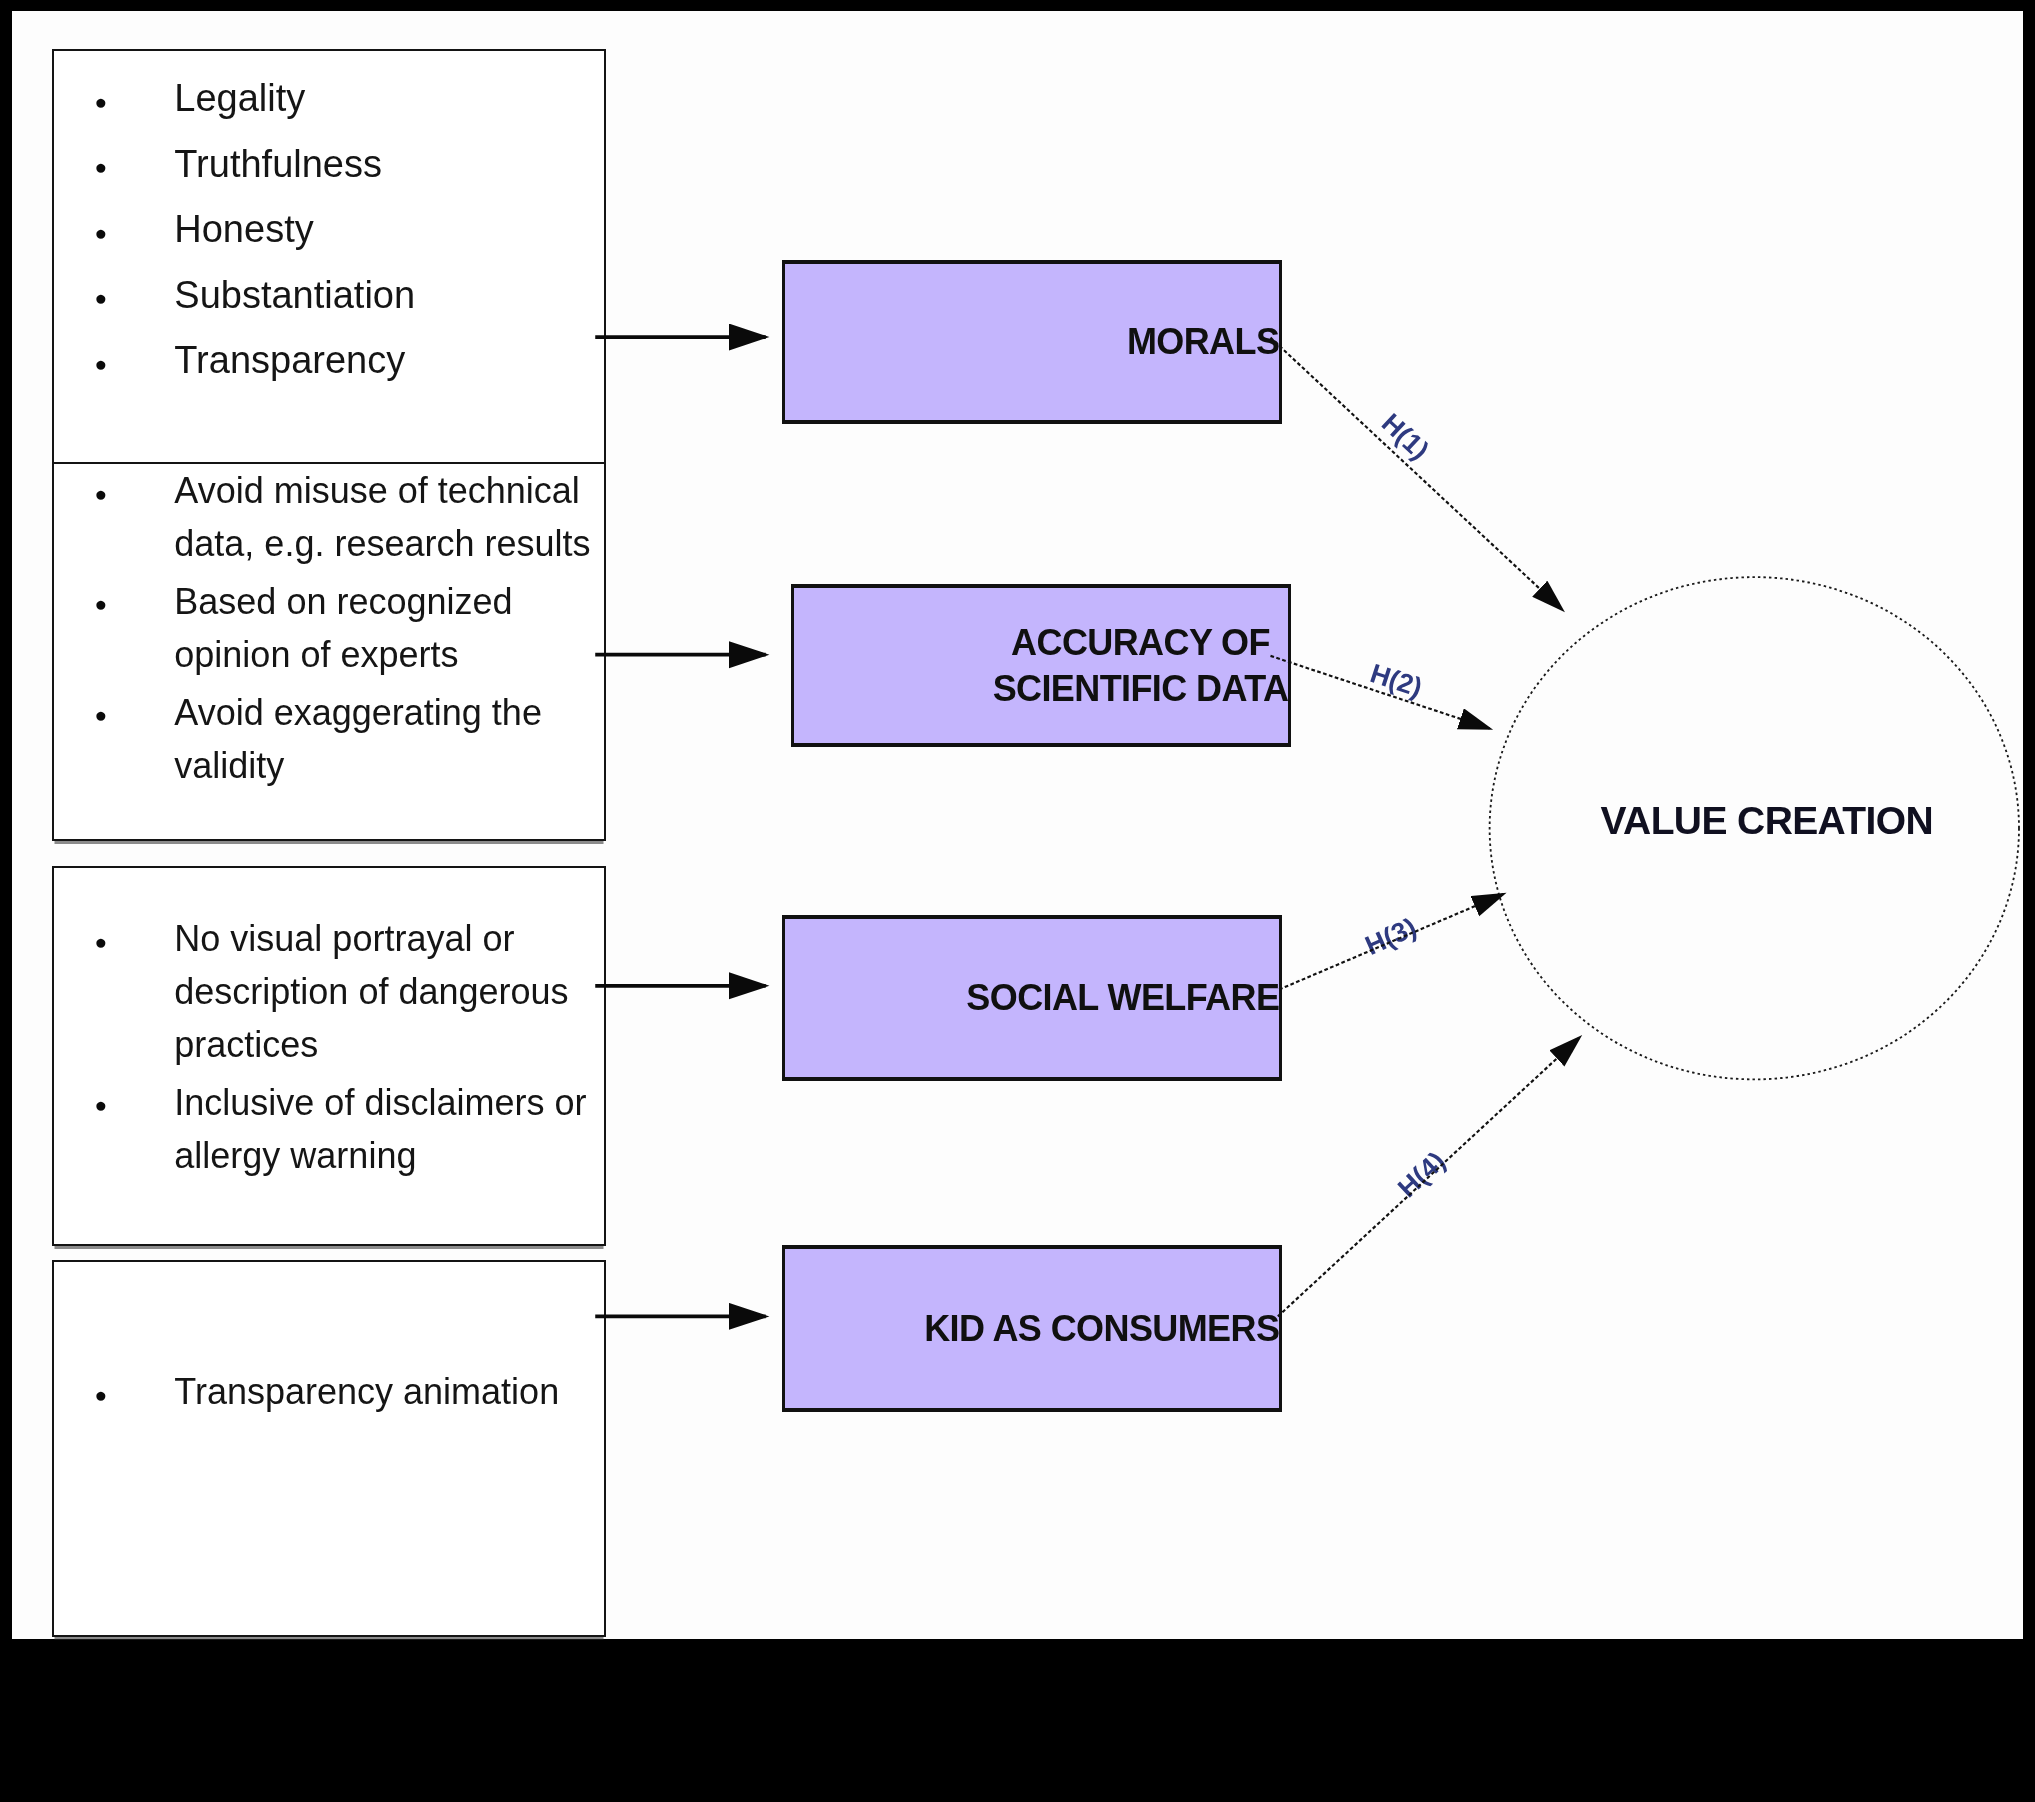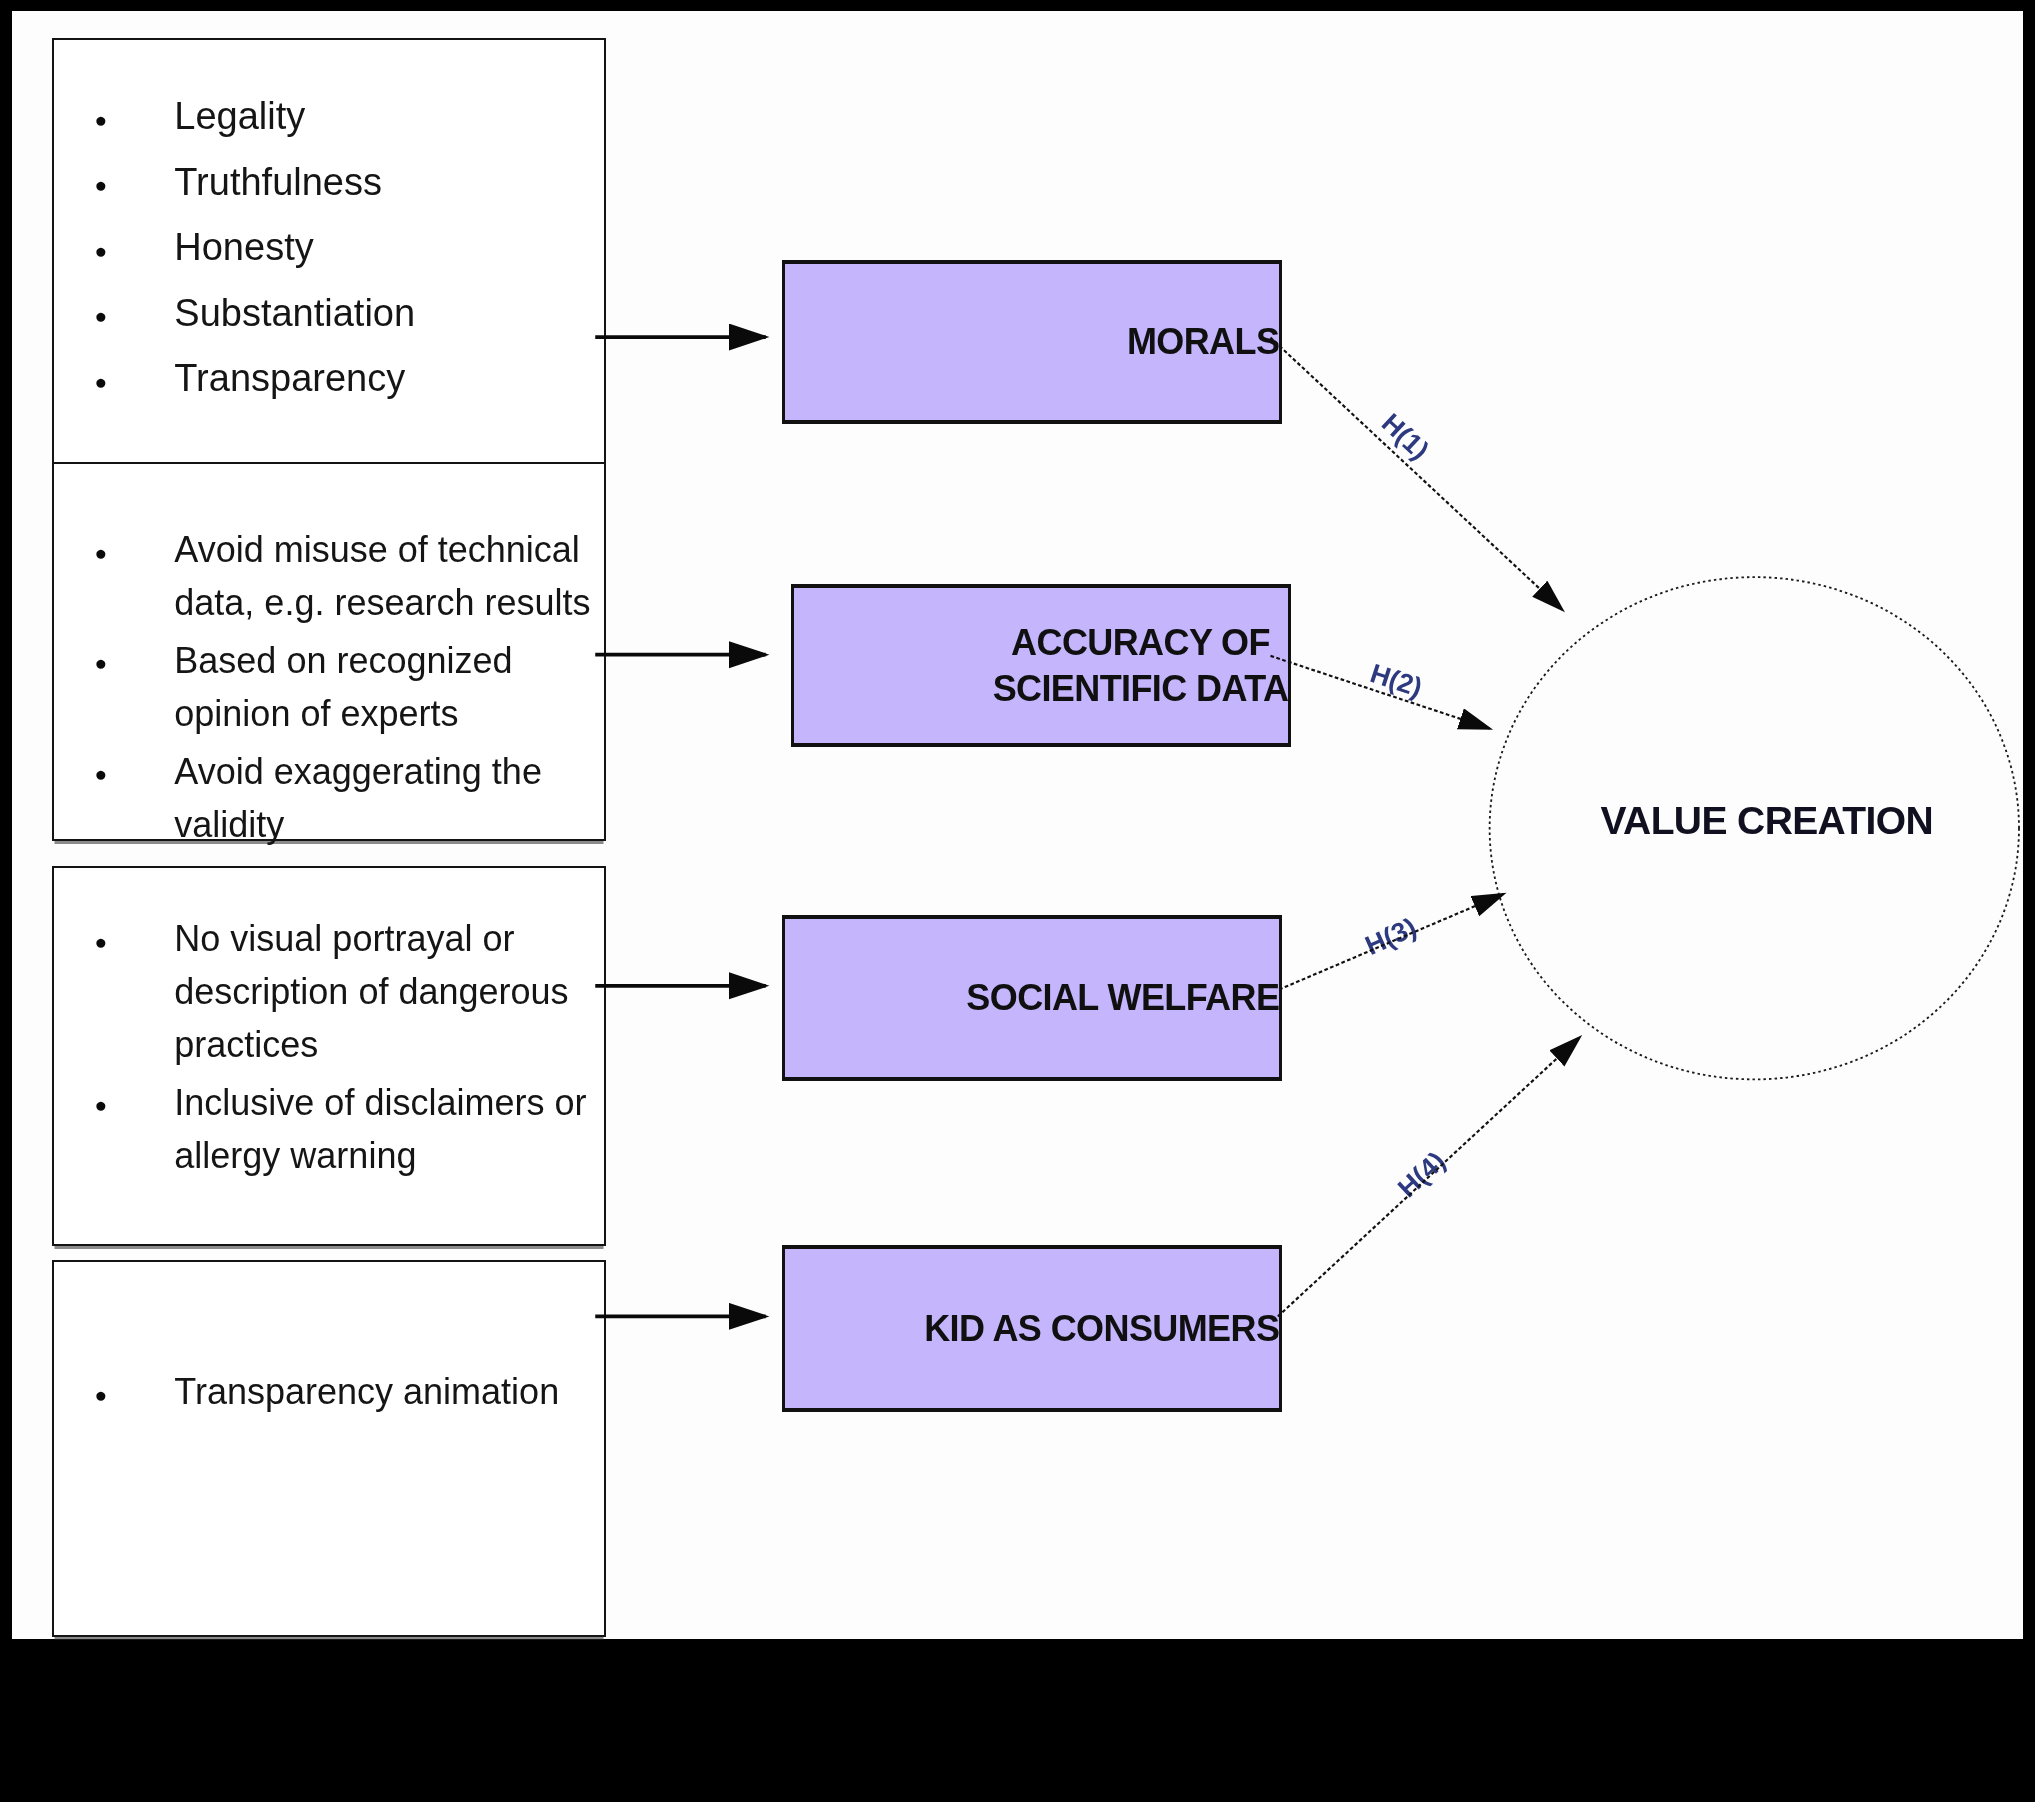--- a/index.html
+++ b/index.html
@@ -42,22 +42,22 @@
     margin-bottom: 4.9px;
   }
   .crit-box li::before {
     content: "●";
     position: absolute;
     left: 6.2px;
     top: 2.5px;
     font-size: 21px;
     color: #0a0a0a;
   }
-  #crit-1 { top: 27px;  height: 464px; padding-top: 56px; }
-  #crit-2 { top: 451px; height: 379px; padding-top: 59px; }
+  #crit-1 { top: 38px;  height: 464px; padding-top: 27px; }
+  #crit-2 { top: 451px; height: 379px; }
   #crit-3 { top: 855px; height: 380px; padding-top: 44px; }
   #crit-4 { top: 1249px; height: 377px; padding-top: 103px; }
   #crit-1 li { font-size: 38px; line-height: 41px; margin-bottom: 24.6px; }
   
   .mid-box {
     position: absolute;
     left: 770px;
     width: 500px;
     border: 3.1px solid #111;
     border-top-width: 4.3px;

